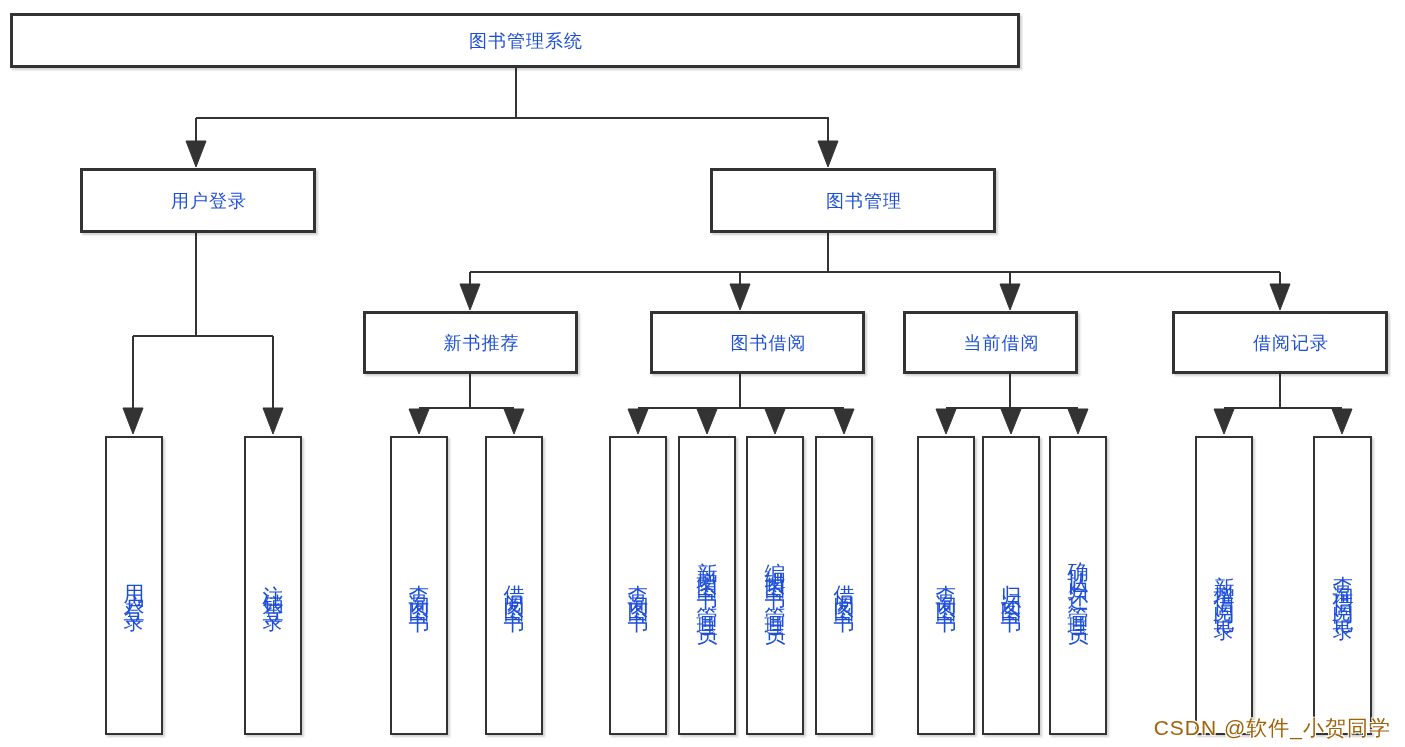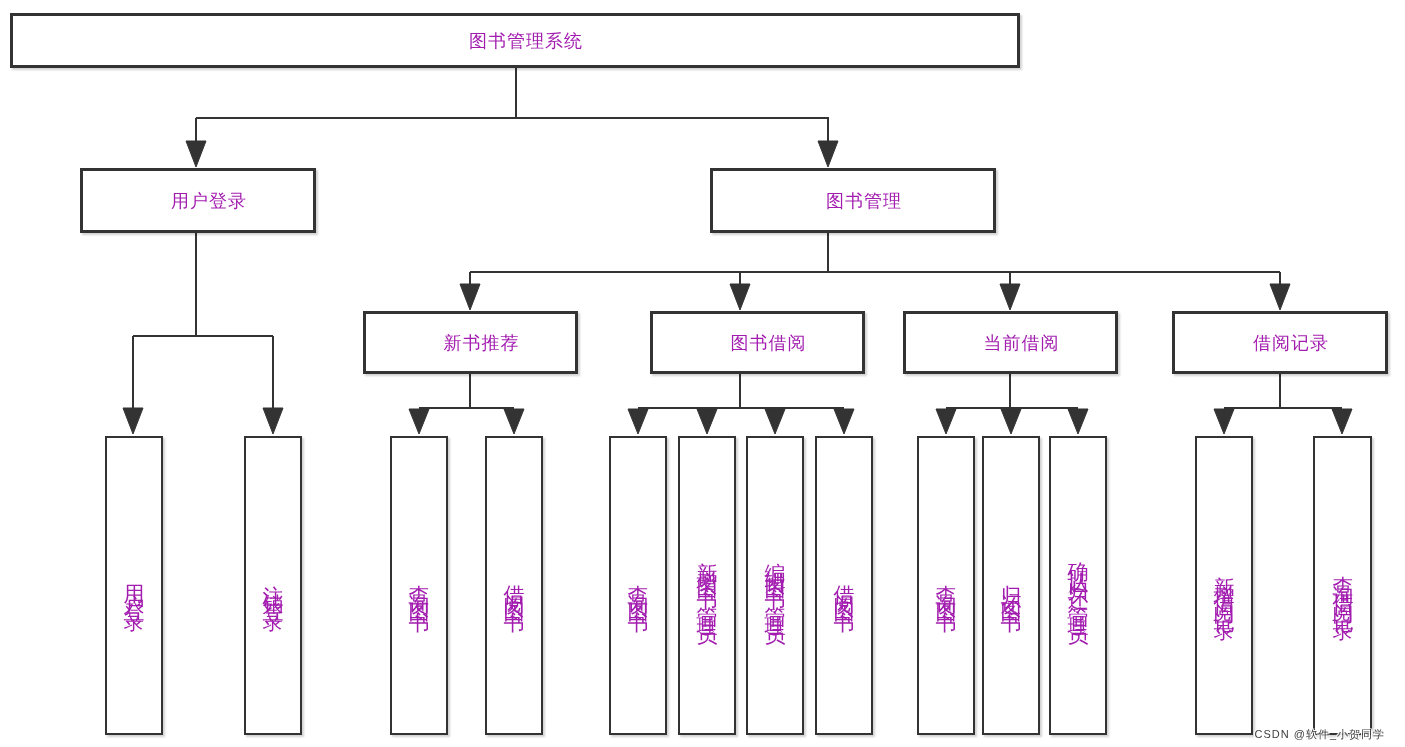--- a/index.html
+++ b/index.html
@@ -10,34 +10,34 @@
     font-family:"Liberation Sans","DejaVu Sans",sans-serif;
     overflow:hidden;
   }
   .connectors{position:absolute;left:0;top:0;z-index:1;}
   .connectors line{stroke:#333333;stroke-width:2;}
   .connectors polygon{fill:#333333;stroke:#333333;}
   .box{
     position:absolute;box-sizing:border-box;z-index:2;
     border:3px solid #333333;background:#ffffff;
     display:flex;align-items:center;justify-content:center;
-    font-size:18px;letter-spacing:1px;color:#a21caf;
+    font-size:18px;letter-spacing:1px;color:#1d4ed8;
     box-shadow:2px 2px 2px rgba(0,0,0,0.18);
     white-space:nowrap;
     padding-left:22px;
   }
   .box.leaf{
     display:block;border-width:2px;
     writing-mode:vertical-rl;text-orientation:mixed;
     text-align:center;line-height:54px;
     font-size:21px;letter-spacing:9px;
   }
   .watermark{
-    position:absolute;right:20px;bottom:5px;z-index:3;
-    font-size:11px;color:#404040;letter-spacing:1px;
+    position:absolute;right:14px;bottom:5px;z-index:3;
+    font-size:21px;color:#a16207;letter-spacing:1px;
     text-shadow:1px 1px 0 #ffffff,-1px -1px 0 #ffffff,1px -1px 0 #ffffff,-1px 1px 0 #ffffff;
   }
 </style>
 </head>
 <body>
 
 <div class="stage">
 
   <svg class="connectors" width="1405" height="747" viewBox="0 0 1405 747">
 
@@ -90,21 +90,21 @@
     <polygon points="1332,409 1352,409 1342,434"></polygon>
   </svg>
 
   <div class="box" style="left:10px;top:13px;width:1010px;height:55px;">图书管理系统</div>
 
   <div class="box" style="left:80px;top:168px;width:236px;height:65px;">用户登录</div>
   <div class="box" style="left:710px;top:168px;width:286px;height:65px;">图书管理</div>
 
   <div class="box" style="left:363px;top:311px;width:215px;height:63px;">新书推荐</div>
   <div class="box" style="left:650px;top:311px;width:215px;height:63px;">图书借阅</div>
-  <div class="box" style="left:903px;top:311px;width:215px;height:63px;">当前借阅</div>
+  <div class="box" style="left:903px;top:311px;width:175px;height:63px;">当前借阅</div>
   <div class="box" style="left:1172px;top:311px;width:216px;height:63px;">借阅记录</div>
 
   <div class="box leaf" style="left:105px;top:436px;width:58px;height:299px;">用户登录</div>
   <div class="box leaf" style="left:244px;top:436px;width:58px;height:299px;">注销登录</div>
 
   <div class="box leaf" style="left:390px;top:436px;width:58px;height:299px;">查询图书</div>
   <div class="box leaf" style="left:485px;top:436px;width:58px;height:299px;">借阅图书</div>
 
   <div class="box leaf" style="left:609px;top:436px;width:58px;height:299px;">查询图书</div>
   <div class="box leaf" style="left:678px;top:436px;width:58px;height:299px;">新增图书（管理员）</div>

